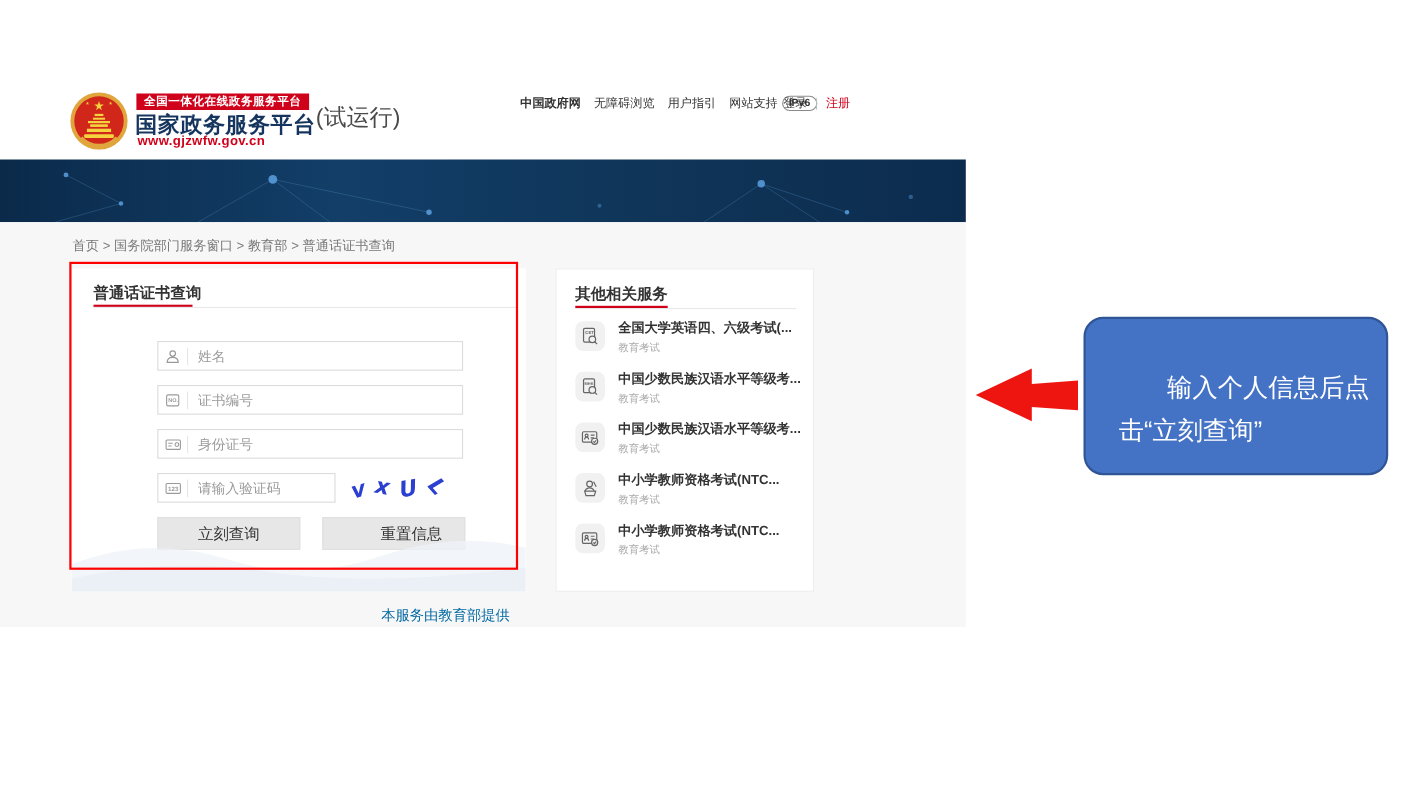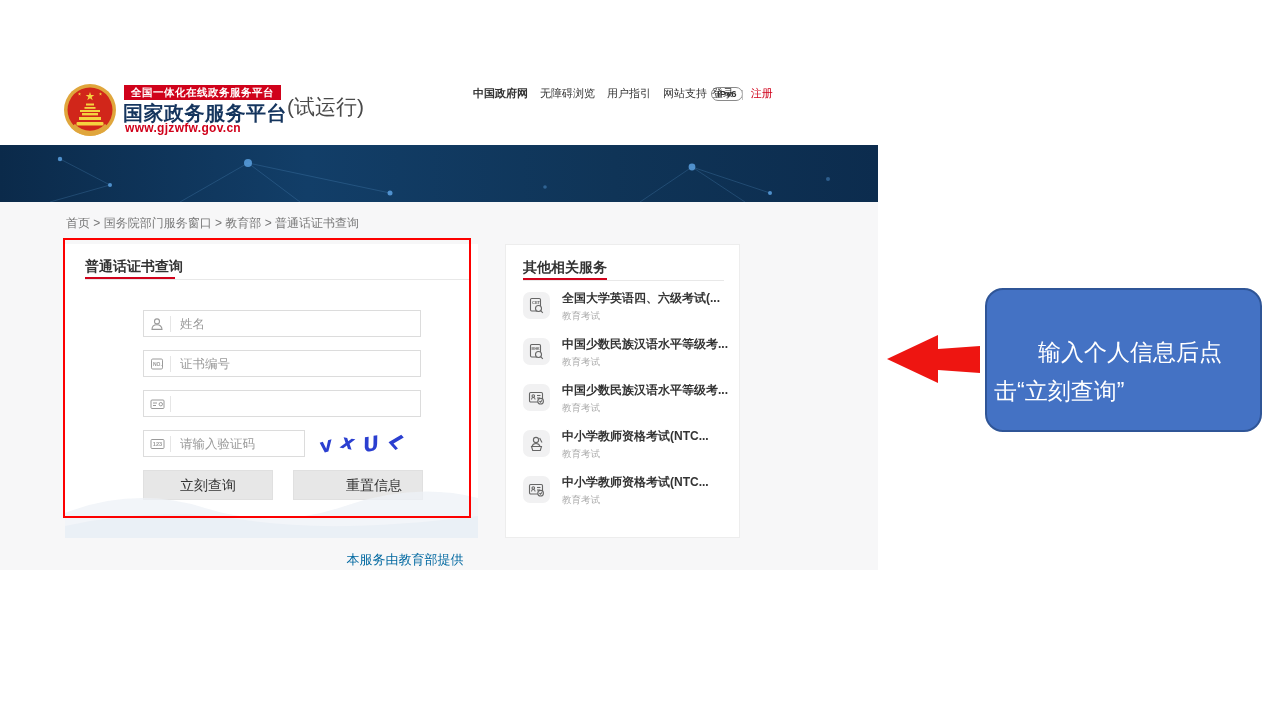--- a/index.html
+++ b/index.html
@@ -76,21 +76,21 @@
   .rc-texts { margin-left:12px; }
   .rc-item-title { font-size:12px; font-weight:600; color:#333; line-height:14px; white-space:nowrap; }
   .rc-item-cat { font-size:9.5px; color:#ababab; margin-top:5px; }
 
   .footer-note { position:absolute; left:0; top:349px; width:810px; text-align:center; font-size:13px; color:#0369a1; }
 
   
   .anno-arrow { position:absolute; left:884px; top:332px; }
   .anno-callout { position:absolute; left:985px; top:288px; width:277px; height:144px; background:#4472c4;
                   border:2px solid #2f5597; border-radius:18px; color:#fff; font-size:23px; line-height:39px;
-                  padding:43px 14px 0 7px; }
+                  padding:43px 14px 0 30px; }
   .anno-line1 { text-indent:44px; }
 </style>
 </head>
 <body>
 
 <div class="page">
 
   <div class="site-header">
     <svg class="emblem" viewBox="0 0 54 54">
       <circle cx="27" cy="27" r="26" fill="#e0a63c"></circle>
@@ -196,20 +196,21 @@
         <div class="f-row">
           <div class="f-input">
             <span class="f-ico">
               <svg width="15" height="14" viewBox="0 0 15 14" fill="none" stroke="#9a9a9a" stroke-width="1">
                 <rect x="1" y="3" width="13" height="8.5" rx="1"></rect>
                 <line x1="3" y1="6" x2="7" y2="6"></line>
                   <line x1="3" y1="8.5" x2="6" y2="8.5"></line>
                 <circle cx="10.8" cy="7.2" r="1.7"></circle>
               </svg>
             </span>
+            <input type="text" readonly="" placeholder="身份证号" style="">
           </div>
         </div>
         <div class="f-row">
           <div class="f-input short">
             <span class="f-ico">
               <svg width="15" height="14" viewBox="0 0 15 14">
                 <rect x="1" y="2.5" width="13" height="9" rx="1" fill="none" stroke="#9a9a9a" stroke-width="1"></rect>
                 <text x="2.8" y="9.4" font-size="5.6" fill="#9a9a9a" font-weight="bold">123</text>
               </svg>
             </span>

